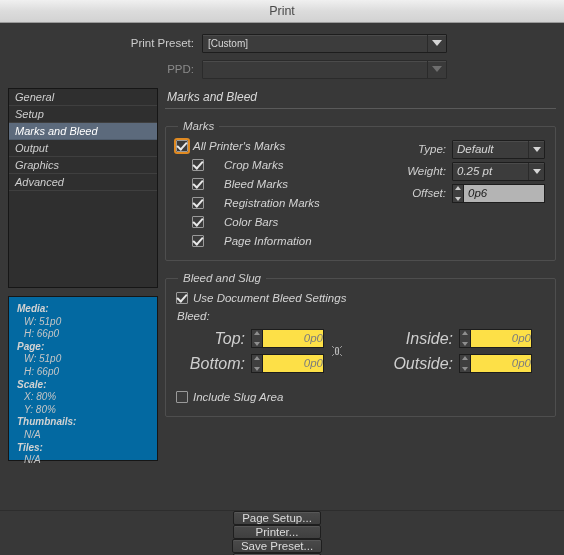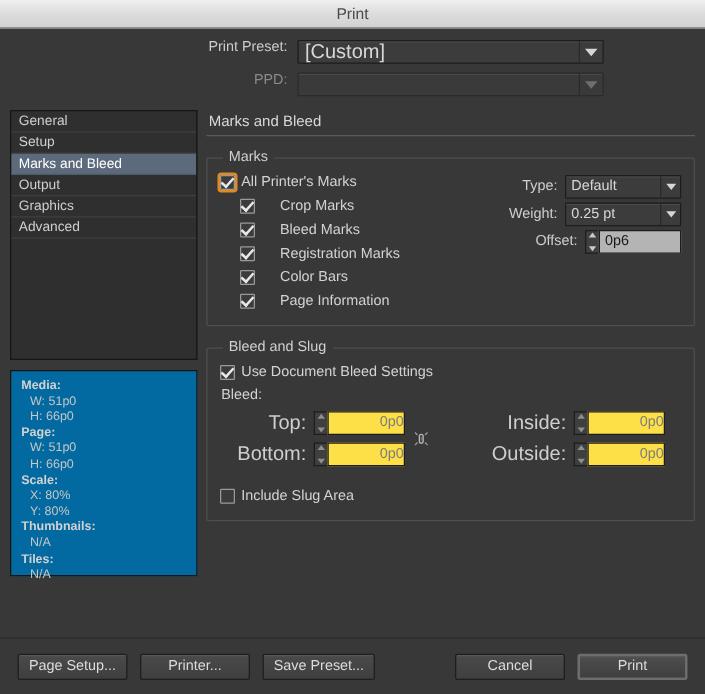--- a/index.html
+++ b/index.html
@@ -28,24 +28,23 @@
     color: #4a4a4a;
     font-size: 12.5px;
   }
 
   
   .topform {
     padding: 9px 0 4px 0;
   }
   .formrow {
     display: flex;
-    align-items: flex-start;
+    align-items: center;
     height: 22px;
     margin-bottom: 4px;
-    padding-left: 36px;
   }
   .formrow .lbl {
     width: 194px;
     text-align: right;
     padding-right: 8px;
     font-size: 11.5px;
     color: #cccccc;
   }
   .formrow .lbl.dim { color: #8a8a8a; }
 
@@ -57,21 +56,21 @@
     border: 1px solid #1d1d1d;
     box-shadow: inset 0 1px 0 #4b4b4b;
     border-radius: 1px;
     display: flex;
     align-items: center;
     box-sizing: border-box;
   }
   .combo .val {
     flex: 1;
     padding-left: 5px;
-    font-size: 16px;
+    font-size: 10px;
     color: #d8d8d8;
     white-space: nowrap;
     overflow: hidden;
   }
   .combo.disabled { background: #3a3a3a; border-color: #2b2b2b; }
   .combo.disabled .val { color: #6d6d6d; }
   .combo .arrowbox {
     width: 19px;
     height: 100%;
     display: flex;
@@ -85,20 +84,21 @@
     border-left: 5px solid transparent;
     border-right: 5px solid transparent;
     border-top: 6px solid #d6d6d6;
   }
   .combo.disabled .caret { border-top-color: #6f6f6f; }
 
   
   .body {
     display: flex;
     padding: 0 8px;
+    font-style: italic;
   }
   .leftcol { width: 150px; }
   .rightcol { flex: 1; padding-left: 7px; }
 
   
   .navlist {
     border: 1px solid #161616;
     background: #2f2f2f;
     height: 200px;
     box-sizing: border-box;
@@ -311,20 +311,21 @@
   .footer {
     position: absolute;
     left: 0; right: 0;
     bottom: 0;
     height: 45px;
     border-top: 1px solid #2d2d2d;
     display: flex;
     align-items: center;
     padding: 0 14px;
     box-sizing: border-box;
+    flex-direction: column;
   }
   .btn {
     height: 21px;
     min-width: 88px;
     background: linear-gradient(to bottom, #4a4a4a 0%, #3f3f3f 100%);
     border: 1px solid #1e1e1e;
     border-radius: 2px;
     color: #dcdcdc;
     font-size: 11.5px;
     display: flex;
@@ -470,21 +471,21 @@
               </div>
             </div>
           </div>
 
           <div class="mrow">
             <span class="mlbl">Offset:</span>
             <div class="spinner">
               <span class="up"></span>
               <span class="dn"></span>
             </div>
-            <div class="txtfield" style="width:66px;">0p6</div>
+            <div class="txtfield" style="width:82px;">0p6</div>
           </div>
 
         </div>
 
       </div>
     </fieldset>
 
     <fieldset class="group">
       <legend>Bleed and Slug</legend>
 

